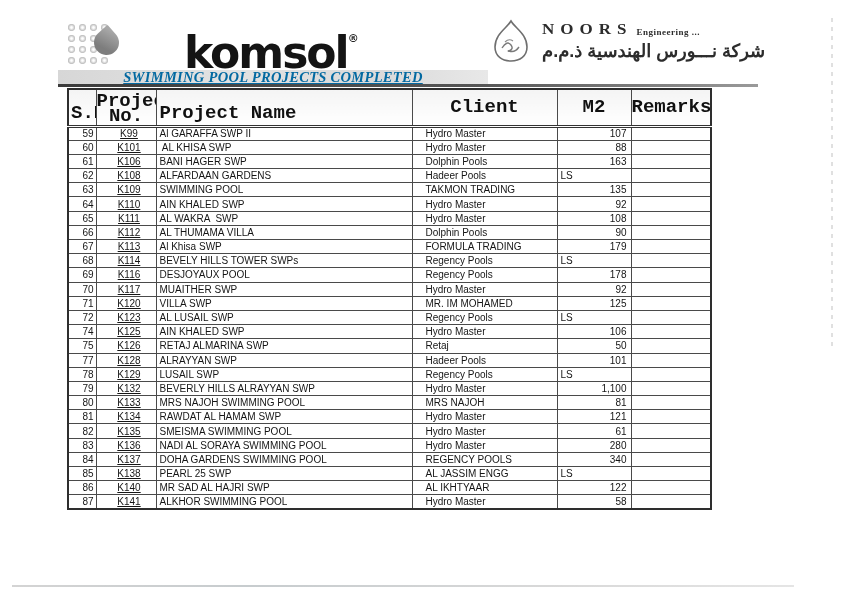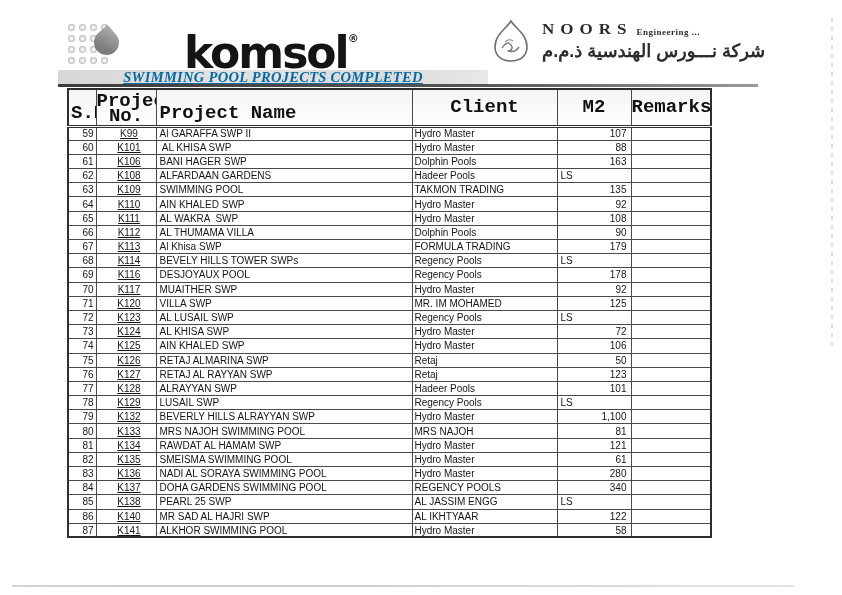--- a/index.html
+++ b/index.html
@@ -166,21 +166,21 @@
   .proj-table tbody td {
     font-family: "Liberation Sans", sans-serif;
     font-size: 10px;
     color: #151515;
     vertical-align: middle;
   }
   td.sn { text-align: right; padding-right: 2px; }
   td.no { text-align: center; padding-left: 6px; }
   td.no span { text-decoration: underline; }
   td.name { text-align: left; padding-left: 3px; white-space: pre; }
-  td.client { text-align: left; padding-left: 2px; }
+  td.client { text-align: left; padding-left: 13px; }
   td.m2.num { text-align: right; padding-right: 4px; }
   td.m2.ls  { text-align: left;  padding-left: 3px; }
   td.remarks { }
 
   
   .bottom-rule {
     position: absolute;
     left: 12px; top: 585px;
     width: 782px; height: 2px;
     background: linear-gradient(90deg, #c9c9c9, #b9bfc2 30%, #cfcfcf 70%, #dedede);
@@ -383,55 +383,39 @@
 
     <tr>
       <td class="sn">72</td>
       <td class="no"><span>K123</span></td>
       <td class="name">AL LUSAIL SWP</td>
       <td class="client">Regency Pools</td>
       <td class="m2 ls">LS</td>
       <td class="remarks"></td>
     </tr>
 
-    <tr>
-      <td class="sn">73</td>
-      <td class="no"><span>K124</span></td>
-      <td class="name">AL KHISA SWP</td>
-      <td class="client">Hydro Master</td>
-      <td class="m2 num">72</td>
-      <td class="remarks"></td>
-    </tr>
 
     <tr>
       <td class="sn">74</td>
       <td class="no"><span>K125</span></td>
       <td class="name">AIN KHALED SWP</td>
       <td class="client">Hydro Master</td>
       <td class="m2 num">106</td>
       <td class="remarks"></td>
     </tr>
 
     <tr>
       <td class="sn">75</td>
       <td class="no"><span>K126</span></td>
       <td class="name">RETAJ ALMARINA SWP</td>
       <td class="client">Retaj</td>
       <td class="m2 num">50</td>
       <td class="remarks"></td>
     </tr>
 
-    <tr>
-      <td class="sn">76</td>
-      <td class="no"><span>K127</span></td>
-      <td class="name">RETAJ AL RAYYAN SWP</td>
-      <td class="client">Retaj</td>
-      <td class="m2 num">123</td>
-      <td class="remarks"></td>
-    </tr>
 
     <tr>
       <td class="sn">77</td>
       <td class="no"><span>K128</span></td>
       <td class="name">ALRAYYAN SWP</td>
       <td class="client">Hadeer Pools</td>
       <td class="m2 num">101</td>
       <td class="remarks"></td>
     </tr>
 

